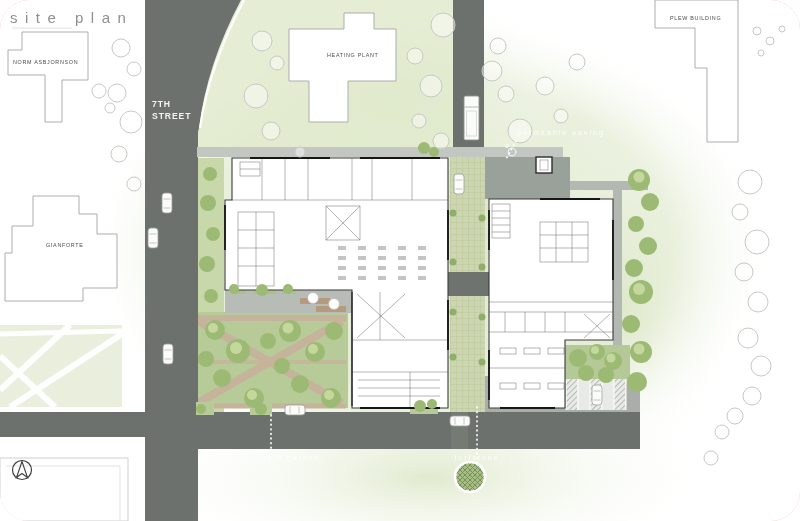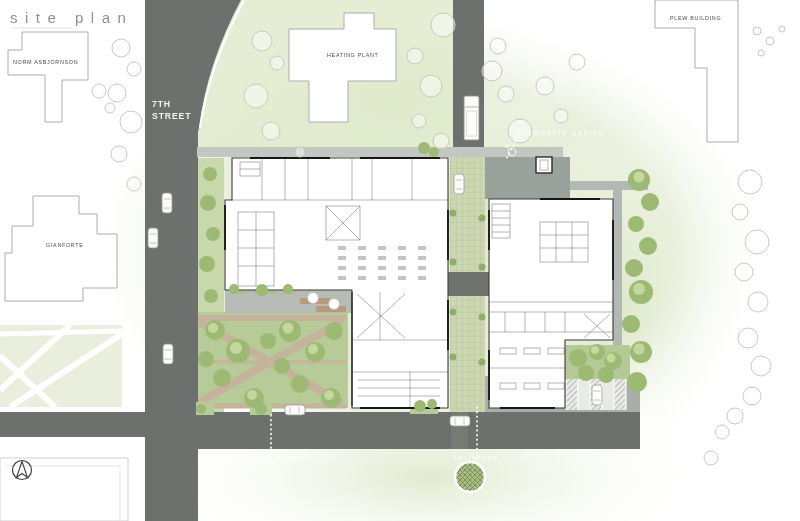--- a/index.html
+++ b/index.html
@@ -1,17 +1,17 @@
 <!DOCTYPE html>
 <html><head>
 <meta charset="utf-8">
 <style>
   html,body{margin:0;padding:0;background:#ffffff;}
   .stage{position:relative;width:800px;height:521px;overflow:hidden;background:#fca5a5;
-         font-family:"Liberation Sans", sans-serif;}
+         font-family:"Liberation Sans", sans-serif;border-radius:29px;}
   svg{position:absolute;left:0;top:0;display:block;}
   text{font-family:"Liberation Sans", sans-serif;}
   .title-txt{font-size:15px;letter-spacing:7.5px;fill:#8f8f8f;}
   .bldg-txt{font-size:5.4px;letter-spacing:0.7px;fill:#4c4c4c;}
   .street-txt{font-size:8.6px;font-weight:bold;letter-spacing:0.9px;fill:#f3f3f1;}
   .white-txt{font-size:7px;letter-spacing:2px;fill:#ffffff;opacity:0.88;}
 </style>
 </head>
 <body>
 

